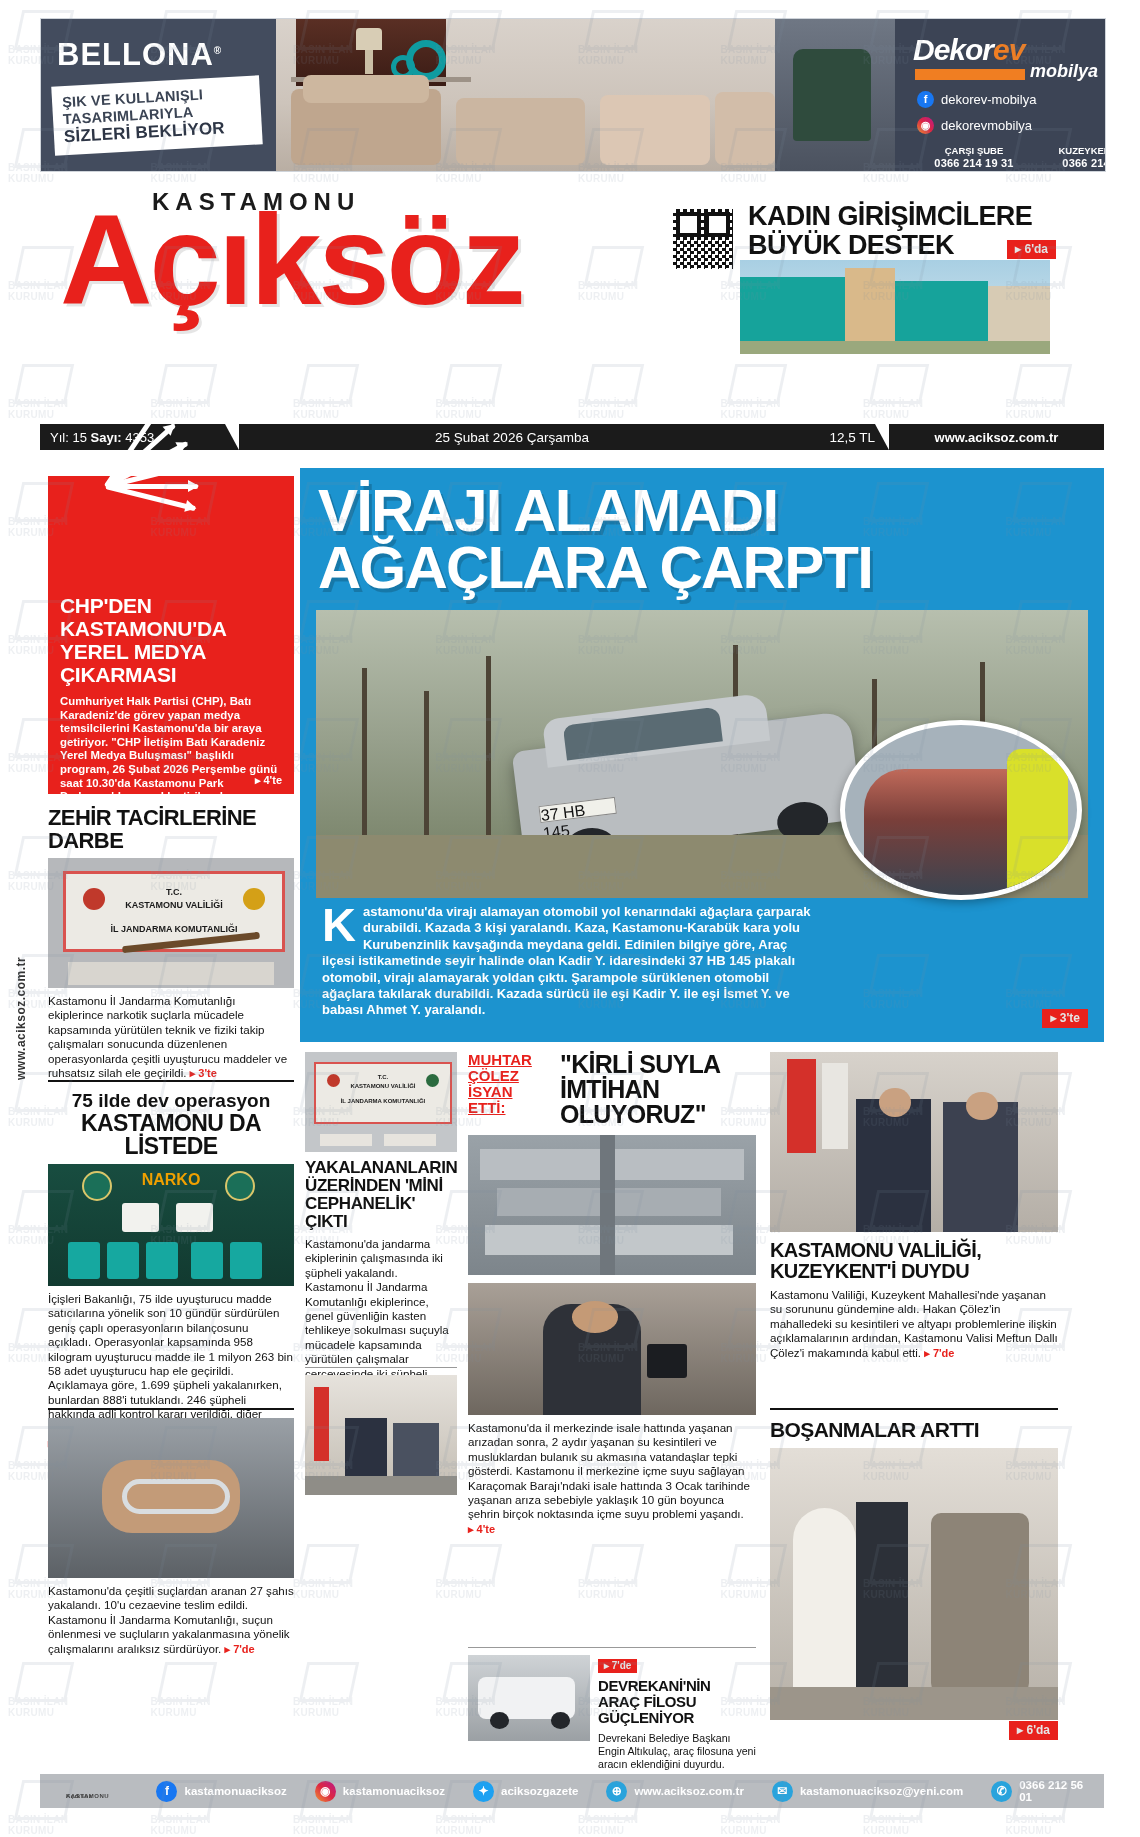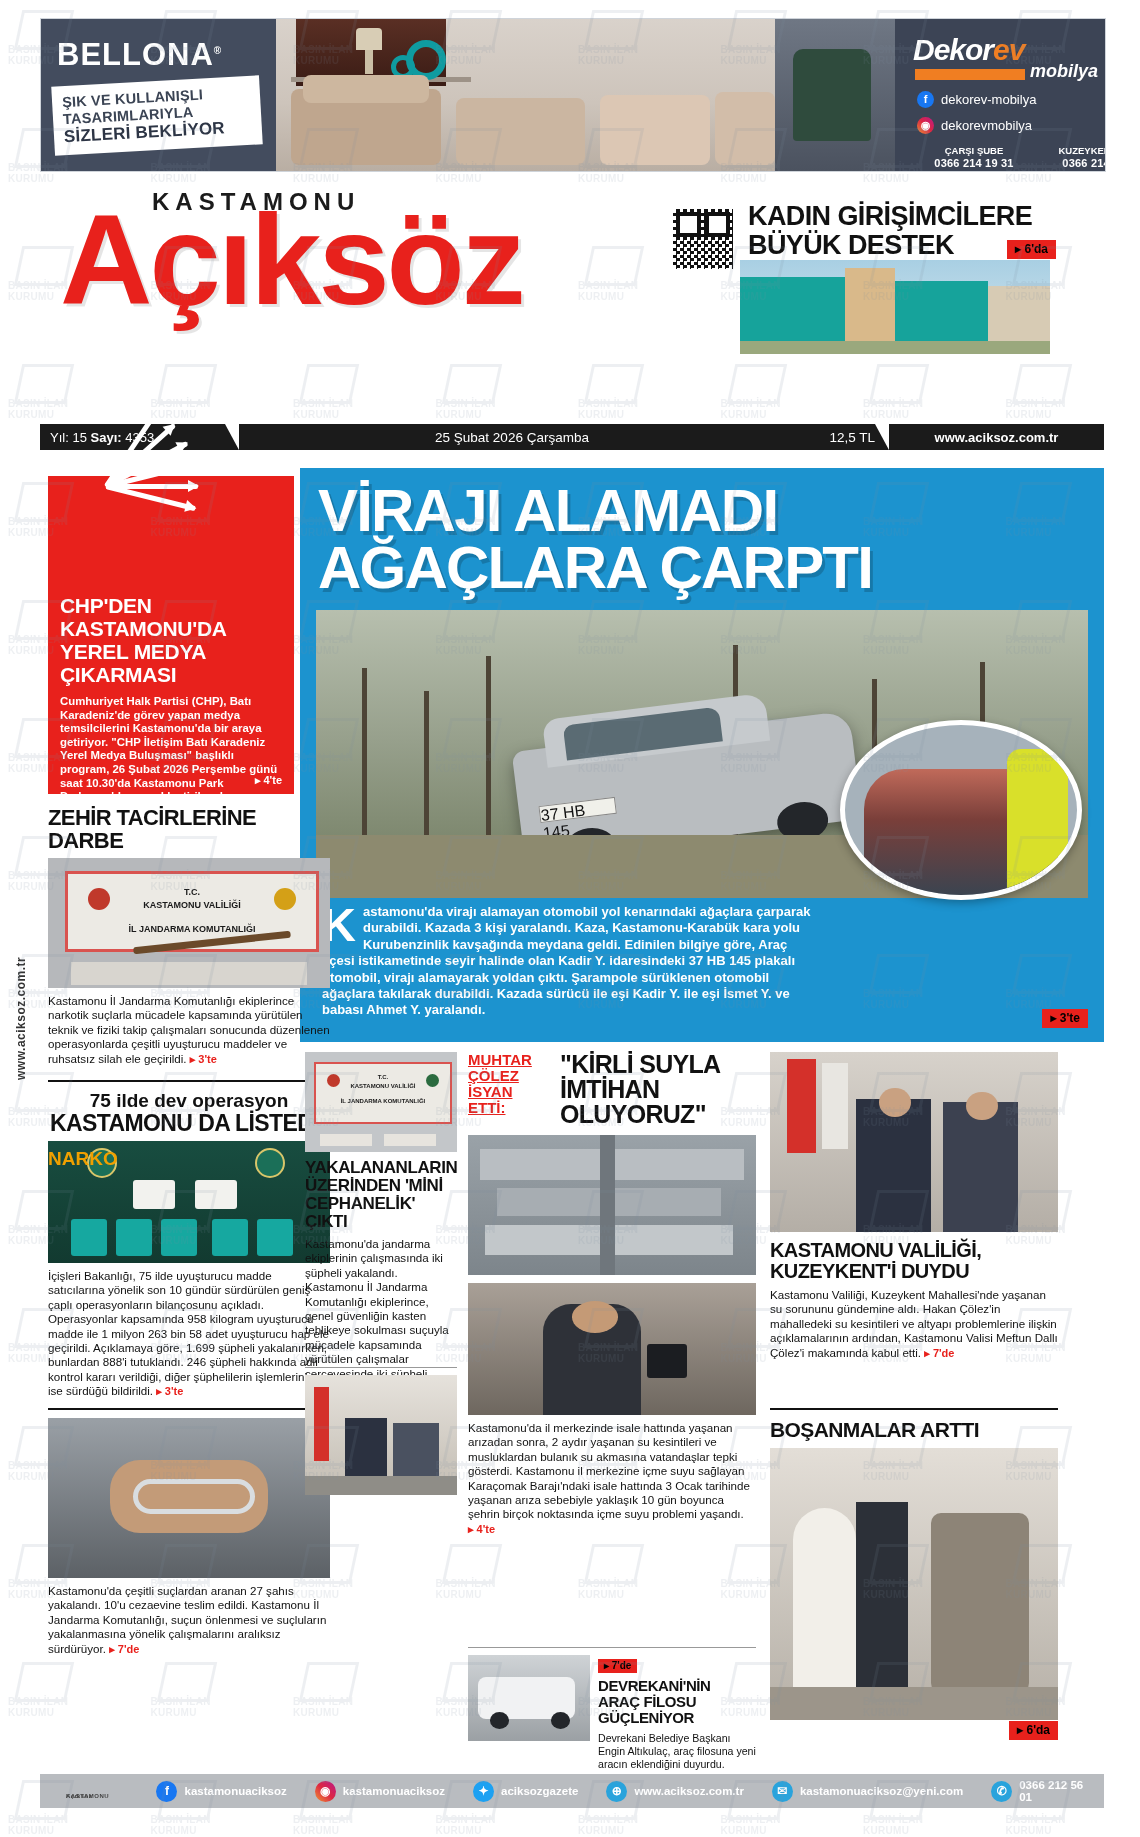--- a/index.html
+++ b/index.html
@@ -76,21 +76,21 @@
       letter-spacing:6px;color:#1b1b1b;font-family:"Liberation Sans",sans-serif;}
   .mast-title{position:absolute;left:20px;top:14px;font-size:128px;line-height:128px;
       font-weight:800;color:#e8211c;font-family:"Liberation Sans",sans-serif;letter-spacing:-3px;
       text-shadow:3px 3px 0 rgba(0,0,0,.10);}
   .qr{position:absolute;left:630px;top:24px;width:60px;height:60px;background:
      repeating-conic-gradient(#111 0 25%, #fff 0 50%);background-size:7px 7px;border:3px solid #fff;}
   .qr:before,.qr:after{content:"";position:absolute;width:17px;height:17px;border:4px solid #111;background:#fff;}
   .qr:before{left:3px;top:3px;} .qr:after{right:3px;top:3px;}
   .kadin{position:absolute;left:700px;top:12px;width:310px;}
   .kadin h2{margin:8px;font-size:27px;line-height:29px;font-weight:800;color:#111;letter-spacing:-.6px;}
-  .pg-badge{display:inline-block;background:#e8211c;color:#000000;font-weight:700;font-size:12px;
+  .pg-badge{display:inline-block;background:#e8211c;color:#e5e5e5;font-weight:700;font-size:12px;
      padding:2px 8px 3px;white-space:nowrap;}
   .kadin-badge{position:absolute;right:-6px;top:46px;}
   .kadin-photo{position:absolute;left:700px;top:78px;width:310px;height:94px;overflow:hidden;background:#8fb6c9;}
   .kp-sky{position:absolute;inset:0;background:linear-gradient(180deg,#a8cfe3,#d8e7ee);}
   .kp-b1{position:absolute;left:0;top:18%;width:34%;height:78%;background:#16a39b;}
   .kp-b2{position:absolute;left:34%;top:8%;width:16%;height:88%;background:#d9b98a;}
   .kp-b3{position:absolute;left:50%;top:22%;width:30%;height:74%;background:#16a39b;}
   .kp-b4{position:absolute;left:80%;top:28%;width:20%;height:68%;background:#d7cbb4;}
   .kp-g{position:absolute;left:0;bottom:0;width:100%;height:14%;background:#9aa87d;}
 
@@ -116,38 +116,38 @@
      transform-origin:left center;border-radius:2px;}
   .chp-arrows span:after{content:"";position:absolute;right:-1px;top:-4px;border-left:11px solid #fff;
      border-top:6px solid transparent;border-bottom:6px solid transparent;}
   .chp-word{position:absolute;left:0;right:0;top:62px;text-align:center;font-size:48px;
      font-weight:800;letter-spacing:-1px;line-height:48px;}
   .chp h3{margin:6px 12px 0;font-size:21px;line-height:23px;font-weight:800;letter-spacing:-.3px;}
   .chp p{margin:9px 12px 0;font-size:11.4px;line-height:13.6px;font-weight:700;}
   .chp .pg{position:absolute;right:12px;bottom:7px;font-size:11px;font-weight:700;}
 
   
-  .col-l{position:absolute;left:48px;width:282px;}
+  .col-l{position:absolute;left:48px;width:246px;}
   .hl-black{font-size:22px;font-weight:800;letter-spacing:-.6px;color:#111;line-height:23px;margin:0;}
   .hl-small{font-size:19px;font-weight:700;color:#111;margin:0;text-align:center;}
   .body-txt{font-size:11.6px;line-height:14.4px;color:#111;margin:6px 0 0;}
   .body-txt .pg{font-weight:700;color:#e8211c;font-size:11px;white-space:nowrap;}
   .rule{height:2px;background:#111;margin:8px 0;}
   .thin{height:1px;background:#999;margin:7px 0;}
 
   .photo{position:relative;overflow:hidden;background:#c9ccd1;}
   .pl-board{position:absolute;left:6%;top:10%;width:88%;height:58%;background:#eceae4;border:3px solid #d9534f;}
   .pl-board .t{position:absolute;left:0;right:0;top:16%;text-align:center;font-size:9px;font-weight:700;color:#1a1a1a;line-height:13px;}
   .pl-seal{position:absolute;width:22px;height:22px;border-radius:50%;}
   .pl-seal.l{left:8%;top:18%;background:#c0392b;}
   .pl-seal.r{right:8%;top:18%;background:#d4a017;}
   .gun{position:absolute;left:30%;top:62%;width:56%;height:7px;background:#6b4a2a;border-radius:3px;transform:rotate(-6deg);}
   .tray{position:absolute;left:8%;top:80%;width:84%;height:18%;background:#d8d5cf;}
   .narko{position:absolute;inset:0;background:linear-gradient(180deg,#184d40,#123a30);}
-  .narko .word{position:absolute;left:0;right:0;top:6%;text-align:left;color:#f0a000;font-weight:800;font-size:19px;}
+  .narko .word{position:absolute;left:0;right:0;top:6%;text-align:center;color:#f0a000;font-weight:800;font-size:16px;}
   .narko .seal{position:absolute;width:26px;height:26px;border-radius:50%;background:#1b6f58;border:2px solid #d9c66a;top:6%;}
   .narko .seal.a{left:14%;} .narko .seal.b{right:16%;}
   .narko .bin{position:absolute;bottom:6%;width:13%;height:30%;background:#16a8a0;border-radius:3px;}
   .narko .tub{position:absolute;width:15%;height:24%;background:#f2f2ee;border-radius:3px;top:32%;}
   .cuff{position:absolute;inset:0;background:linear-gradient(180deg,#9aa0a6,#5c6166);}
   .cuff .hand{position:absolute;left:22%;top:26%;width:56%;height:46%;background:#c39b78;border-radius:30px;}
   .cuff .ring{position:absolute;left:30%;top:38%;width:40%;height:16%;border:5px solid #d9dde0;border-radius:20px;}
 
   
   .main{position:absolute;left:300px;top:468px;width:804px;height:574px;background:#1c93cf;}

